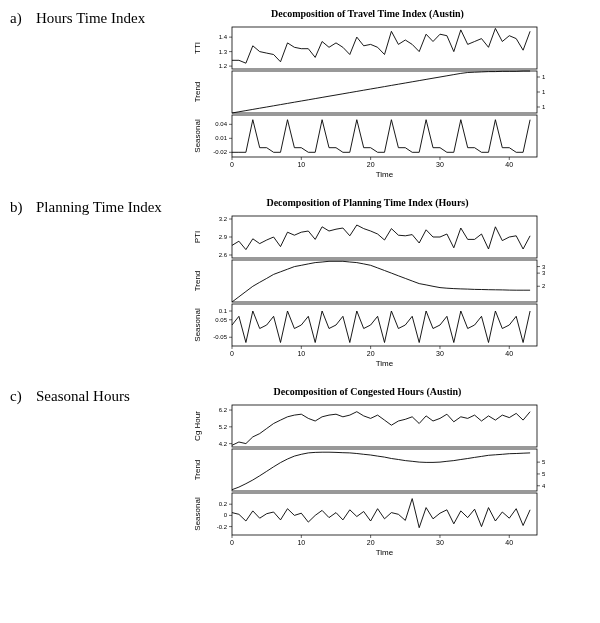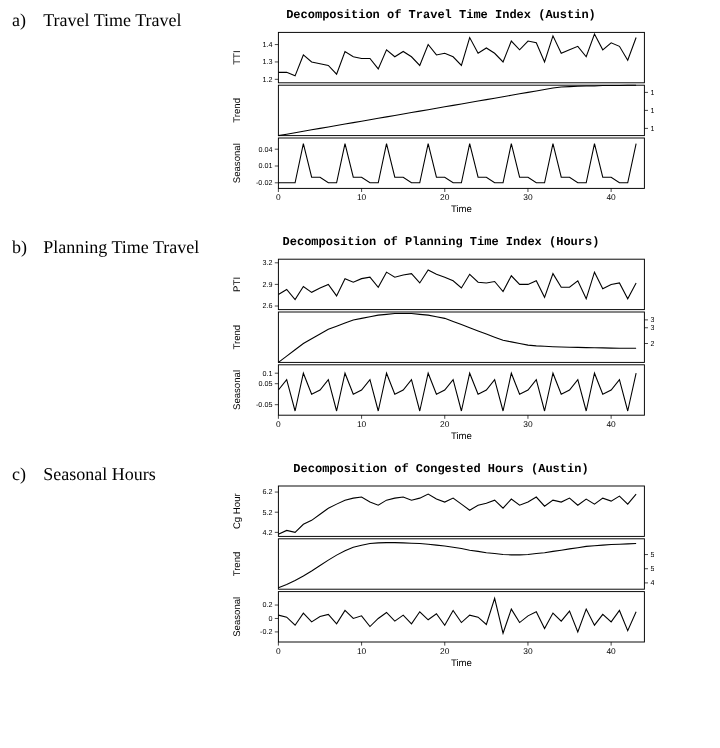--- a/index.html
+++ b/index.html
@@ -22,21 +22,21 @@
     padding-top: 2px;
     display: flex;
     gap: 8px;
   }
   .sec-label .idx { width: 18px; }
   .chartbox {
     width: 355px;
   }
   .chart-title {
     font-weight: bold;
-    font-family: Liberation Mono, monospace;
+    font-family: Liberation Serif, serif;
     font-size: 10px;
     text-align: center;
     margin-bottom: 4px;
   }
   .plot {
     font-family: Arial, Helvetica, sans-serif;
     font-size: 7px;
   }
   svg { display: block; }
   .panel-label {
@@ -44,21 +44,21 @@
     font-size: 8px;
   }
 </style>
 </head>
 <body>
 
 <div id="root">
     <div class="section">
       <div class="sec-label">
         <span class="idx">a)</span>
-        <span>Travel Time Travel</span>
+        <span>Hours Time Index</span>
       </div>
       <div class="chartbox">
         <div class="chart-title">Decomposition of Travel Time Index (Austin)</div>
         <div class="plot">
           <svg width="355" height="156">
             <rect x="42" y="4" width="305" height="42" fill="none" stroke="#000" stroke-width="0.8"></rect>
             <line x1="39" y1="43.103448275862064" x2="42" y2="43.103448275862064" stroke="#000" stroke-width="0.6"></line>
             <text x="37" y="45.103448275862064" font-size="6" text-anchor="end">1.2</text>
             <line x1="39" y1="28.6206896551724" x2="42" y2="28.6206896551724" stroke="#000" stroke-width="0.6"></line>
             <text x="37" y="30.6206896551724" font-size="6" text-anchor="end">1.3</text>
@@ -95,21 +95,21 @@
             <line x1="319.27272727272725" y1="134" x2="319.27272727272725" y2="137" stroke="#000" stroke-width="0.6"></line>
             <text x="319.27272727272725" y="144" font-size="7" text-anchor="middle">40</text>
             <text x="194.5" y="154" font-size="8" text-anchor="middle">Time</text>
           </svg>
         </div>
       </div>
     </div>
     <div class="section">
       <div class="sec-label">
         <span class="idx">b)</span>
-        <span>Planning Time Travel</span>
+        <span>Planning Time Index</span>
       </div>
       <div class="chartbox">
         <div class="chart-title">Decomposition of Planning Time Index (Hours)</div>
         <div class="plot">
           <svg width="355" height="156">
             <rect x="42" y="4" width="305" height="42" fill="none" stroke="#000" stroke-width="0.8"></rect>
             <line x1="39" y1="42.999999999999986" x2="42" y2="42.999999999999986" stroke="#000" stroke-width="0.6"></line>
             <text x="37" y="44.999999999999986" font-size="6" text-anchor="end">2.6</text>
             <line x1="39" y1="25" x2="42" y2="25" stroke="#000" stroke-width="0.6"></line>
             <text x="37" y="27" font-size="6" text-anchor="end">2.9</text>

